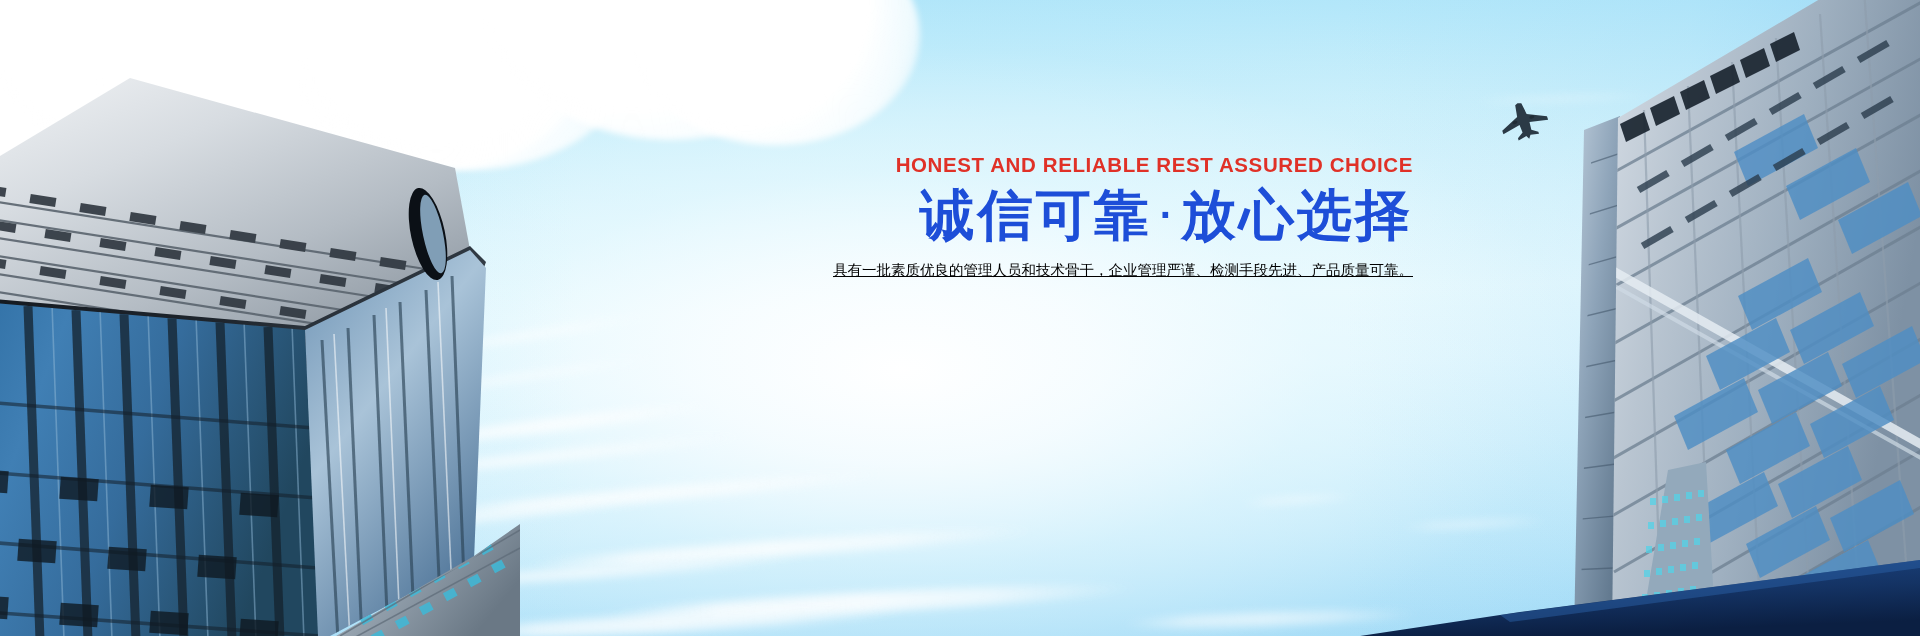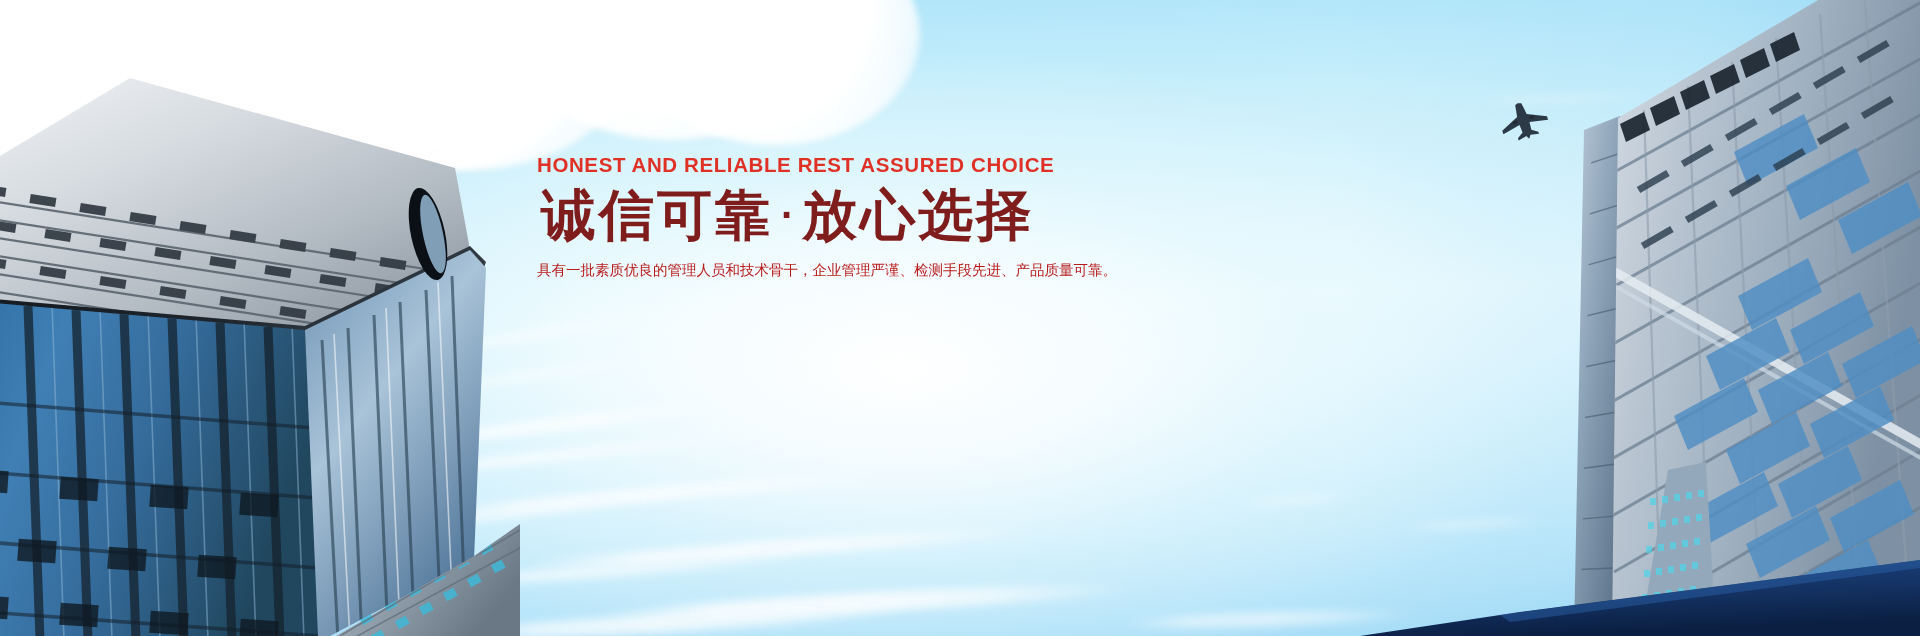--- a/index.html
+++ b/index.html
@@ -145,56 +145,58 @@
     position: absolute;
     right: 0;
     bottom: 0;
     width: 560px;
     height: 120px;
   }
 
   
   .copy {
     position: absolute;
-    left: 537px;
+    left: 513px;
     top: 155px;
     width: 900px;
+    text-align: right;
   }
   .eyebrow {
     color: #e03127;
     font-size: 20.5px;
     font-weight: 700;
     letter-spacing: 0.6px;
     line-height: 1;
     margin: 0 0 10px 0;
     white-space: nowrap;
   }
   .headline {
-    color: #7f1d1d;
+    color: #1d4ed8;
     font-size: 55px;
     font-weight: 700;
     letter-spacing: 3px;
     line-height: 1.08;
     margin: 0 0 14px 4px;
     white-space: nowrap;
     text-shadow: 0 1px 0 rgba(255,255,255,0.35);
   }
   .headline .dot-sep {
     font-size: 40px;
     vertical-align: 0.12em;
     padding: 0 8px;
     letter-spacing: 0;
   }
   .desc {
-    color: #b91c1c;
+    color: #000000;
     font-size: 14.5px;
     line-height: 1.62;
     margin: 0;
     font-weight: 400;
     white-space: nowrap;
+    text-decoration: underline;
   }
   .desc .line { display: block; }
 </style>
 </head>
 <body>
 
 <div class="banner">
 
   <div class="sky-base"></div>
   <div class="sky-side-tint"></div>

